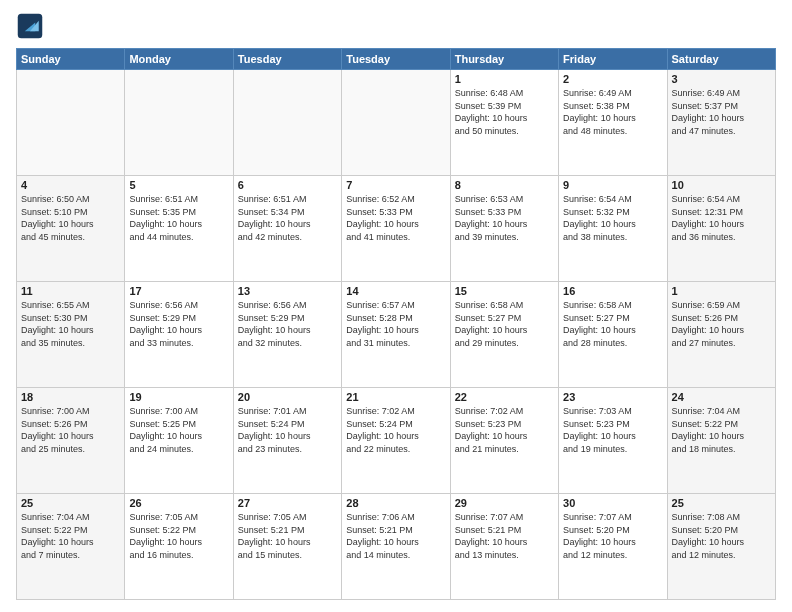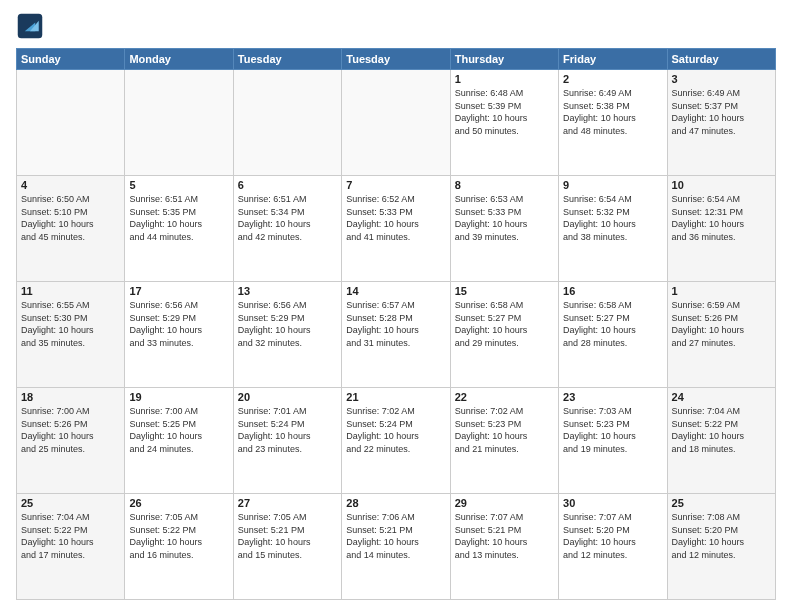--- a/index.html
+++ b/index.html
@@ -314,21 +314,21 @@
             <div class="day-info">Daylight: 10 hours</div>
             <div class="day-info">and 18 minutes.</div>
           </td>
         </tr>
         <tr>
           <td class="weekend">
             <span class="day-num">25</span>
             <div class="day-info">Sunrise: 7:04 AM</div>
             <div class="day-info">Sunset: 5:22 PM</div>
             <div class="day-info">Daylight: 10 hours</div>
-            <div class="day-info">and 17 minutes.</div>
+            <div class="day-info">and 7 minutes.</div>
           </td>
           <td class="weekday">
             <span class="day-num">26</span>
             <div class="day-info">Sunrise: 7:05 AM</div>
             <div class="day-info">Sunset: 5:22 PM</div>
             <div class="day-info">Daylight: 10 hours</div>
             <div class="day-info">and 16 minutes.</div>
           </td>
           <td class="weekday">
             <span class="day-num">27</span>

